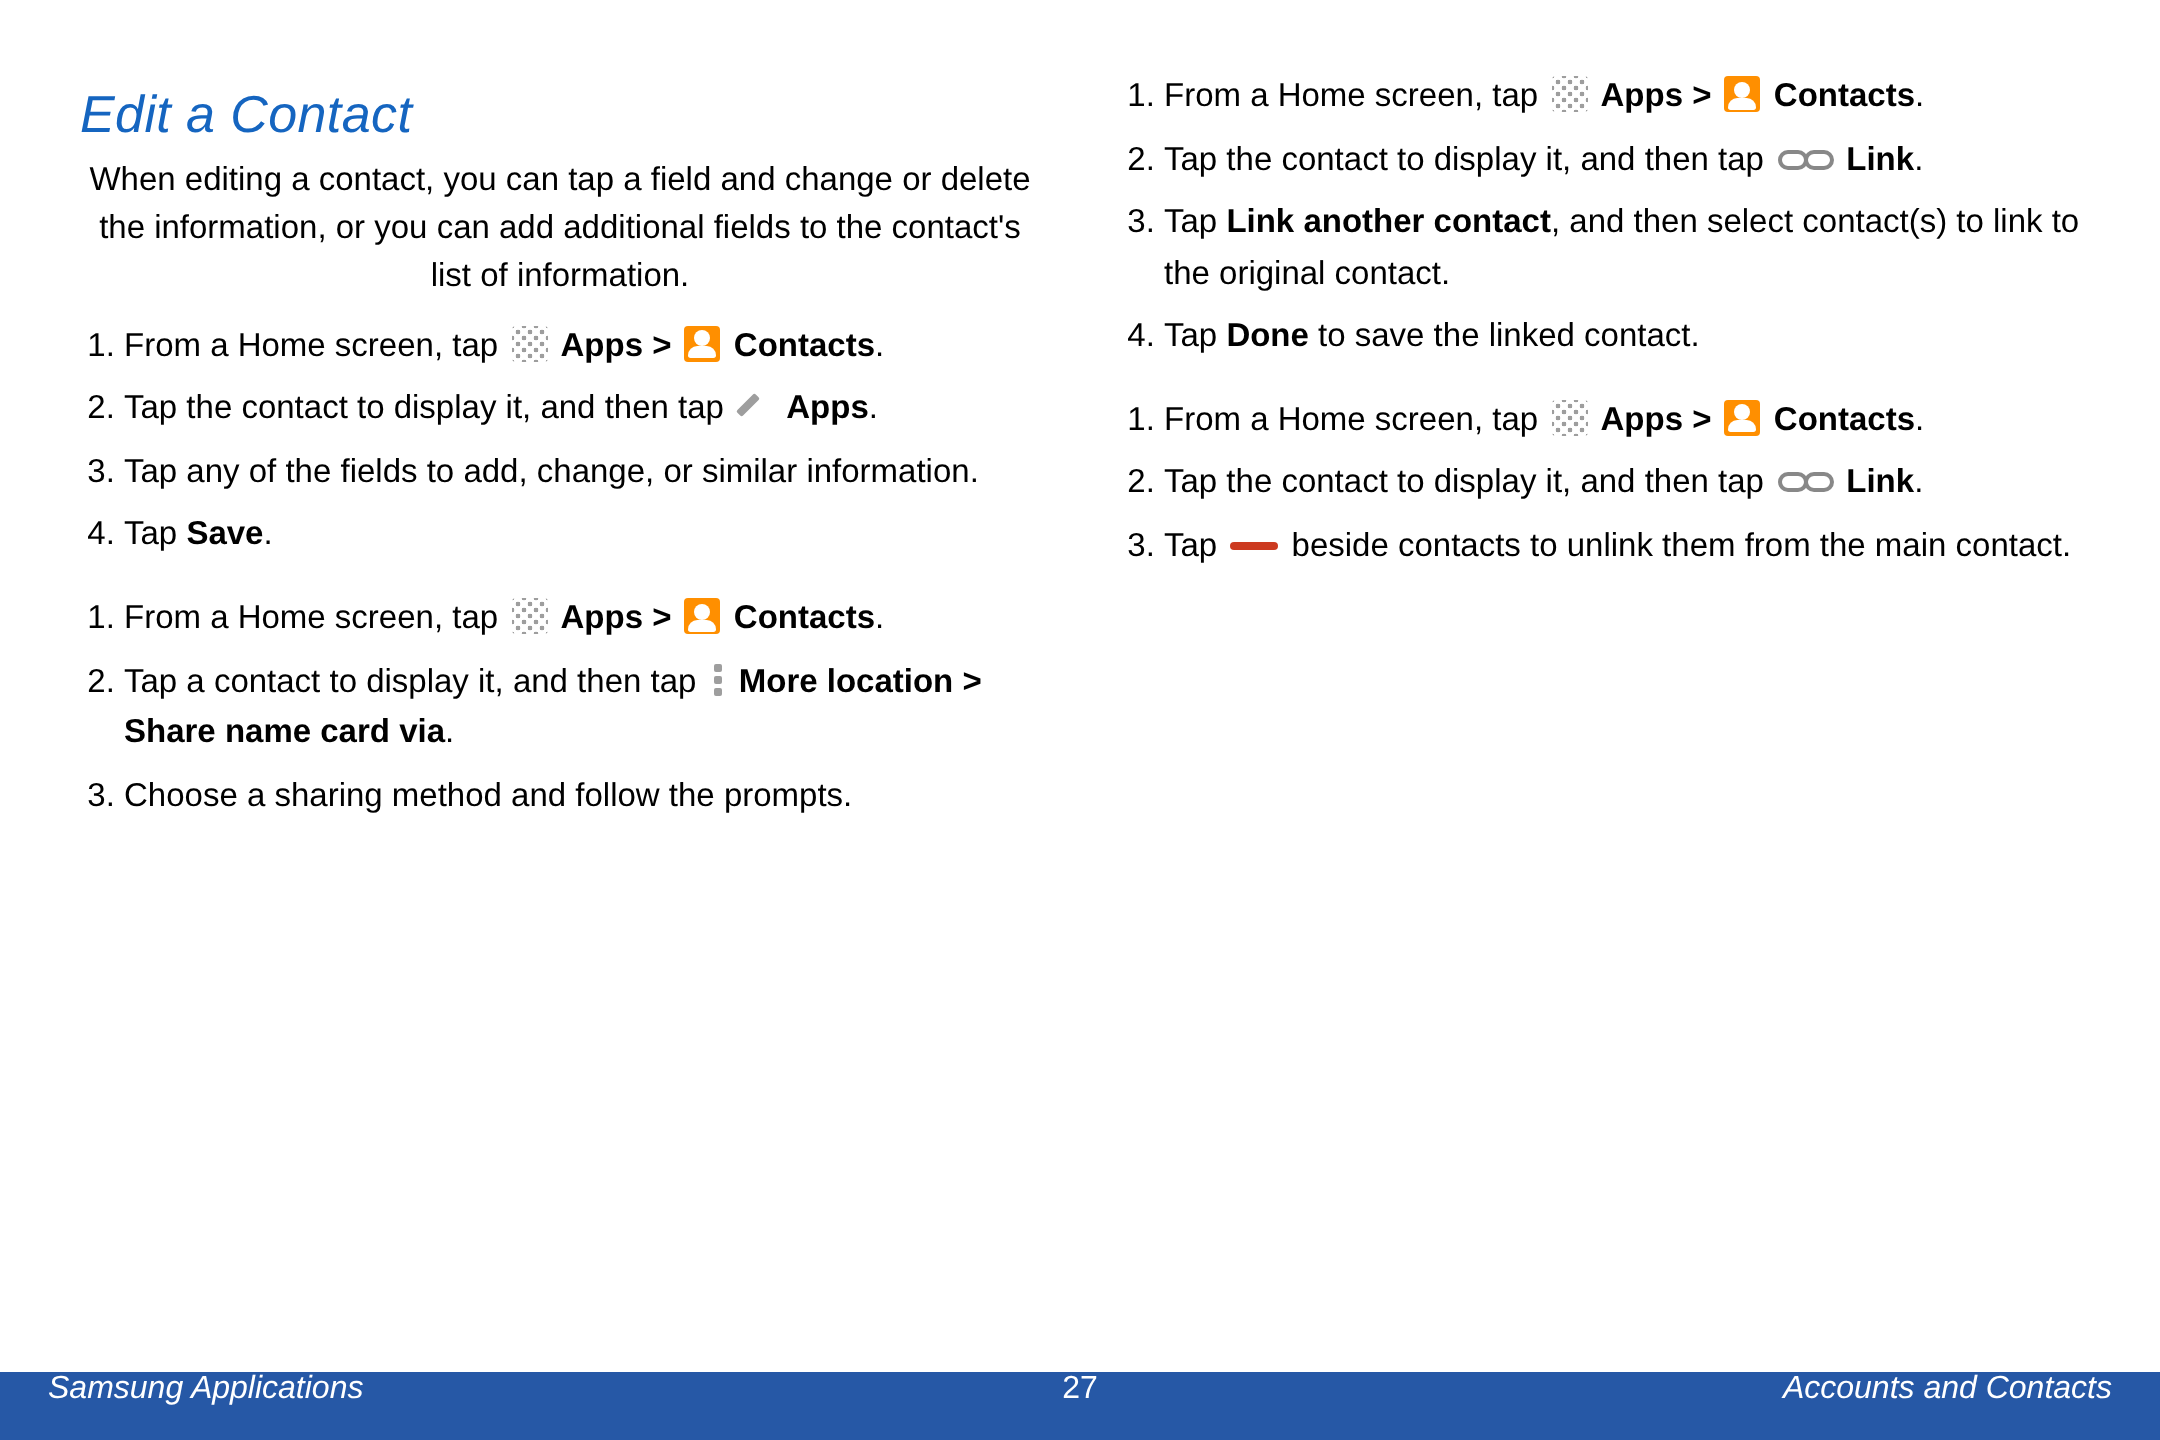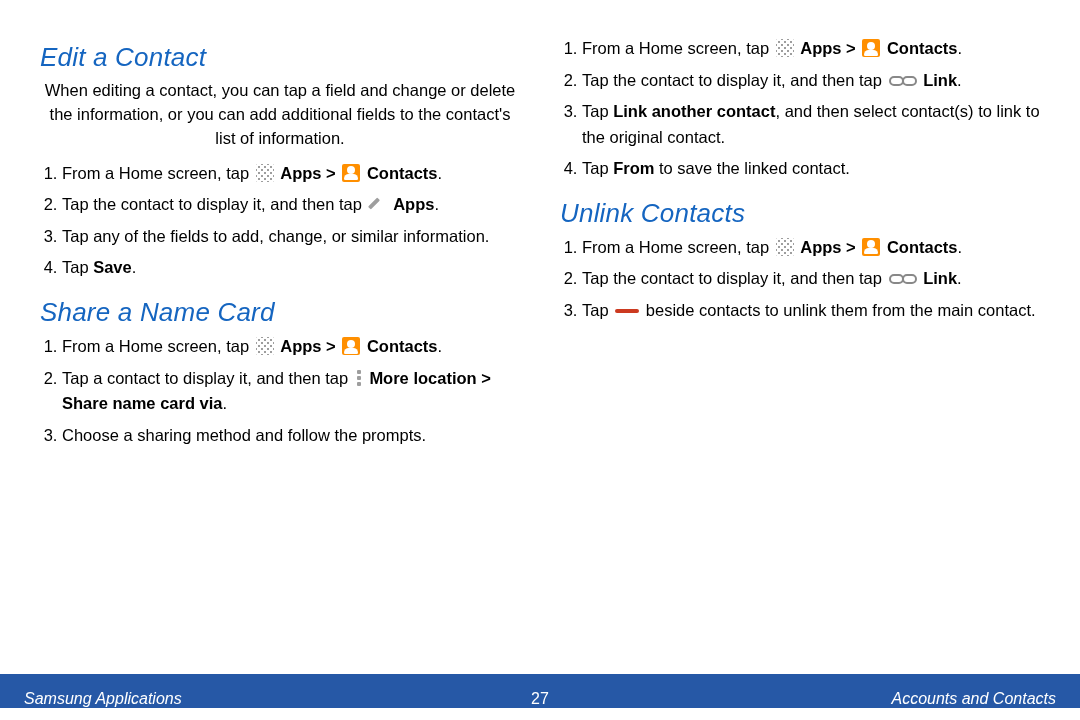--- a/index.html
+++ b/index.html
@@ -140,26 +140,26 @@
   .i-minus {
     width: 24px; height: 4px;
     background: #cc3a20;
     border-radius: 2px;
     vertical-align: 3px;
   }
   .gap-top { margin-top: 22px; }
   
   .footer {
     position: absolute;
-    left: 0; right: 0; bottom: 12px;
+    left: 0; right: 0; bottom: 0;
     height: 34px;
     background: #2658a6;
     color: #fff;
     display: flex;
-    align-items: flex-end;
+    align-items: flex-start;
     justify-content: space-between;
     font-style: italic;
     font-size: 16px;
     padding: 0 24px;
     box-sizing: border-box;
   }
   .footer .center {
     position: absolute;
     left: 50%;
     transform: translateX(-50%);
@@ -188,21 +188,20 @@
           <span>Tap the contact to display it, and then tap </span>
           <span class="i i-pencil"></span>
           <span class="bold">Apps</span>.
         </li>
         <li>Tap any of the fields to add, change, or similar information.</li>
         <li>
           <span>Tap </span><span class="bold">Save</span>.
         </li>
       </ol>
 
-      <h2 class="section-title gap-top">Share a Name Card</h2>
       <ol>
         <li>
           <span>From a Home screen, tap </span>
           <span class="i i-apps"></span>
           <span class="bold">Apps</span><span class="bold"> &gt; </span>
           <span class="i i-contacts"></span>
           <span class="bold">Contacts</span>.
         </li>
         <li>
           <span>Tap a contact to display it, and then tap </span>
@@ -225,25 +224,24 @@
         </li>
         <li>
           <span>Tap the contact to display it, and then tap </span>
           <span class="i i-link"></span>
           <span class="bold">Link</span>.
         </li>
         <li>
           <span>Tap </span><span class="bold">Link another contact</span><span>, and then select contact(s) to link to the original contact.</span>
         </li>
         <li>
-          <span>Tap </span><span class="bold">From</span><span> to save the linked contact.</span>
-        </li>
-      </ol>
-
-      <h2 class="section-title gap-top">Unlink Contacts</h2>
+          <span>Tap </span><span class="bold">Done</span><span> to save the linked contact.</span>
+        </li>
+      </ol>
+
       <ol>
         <li>
           <span>From a Home screen, tap </span>
           <span class="i i-apps"></span>
           <span class="bold">Apps</span><span class="bold"> &gt; </span>
           <span class="i i-contacts"></span>
           <span class="bold">Contacts</span>.
         </li>
         <li>
           <span>Tap the contact to display it, and then tap </span>

